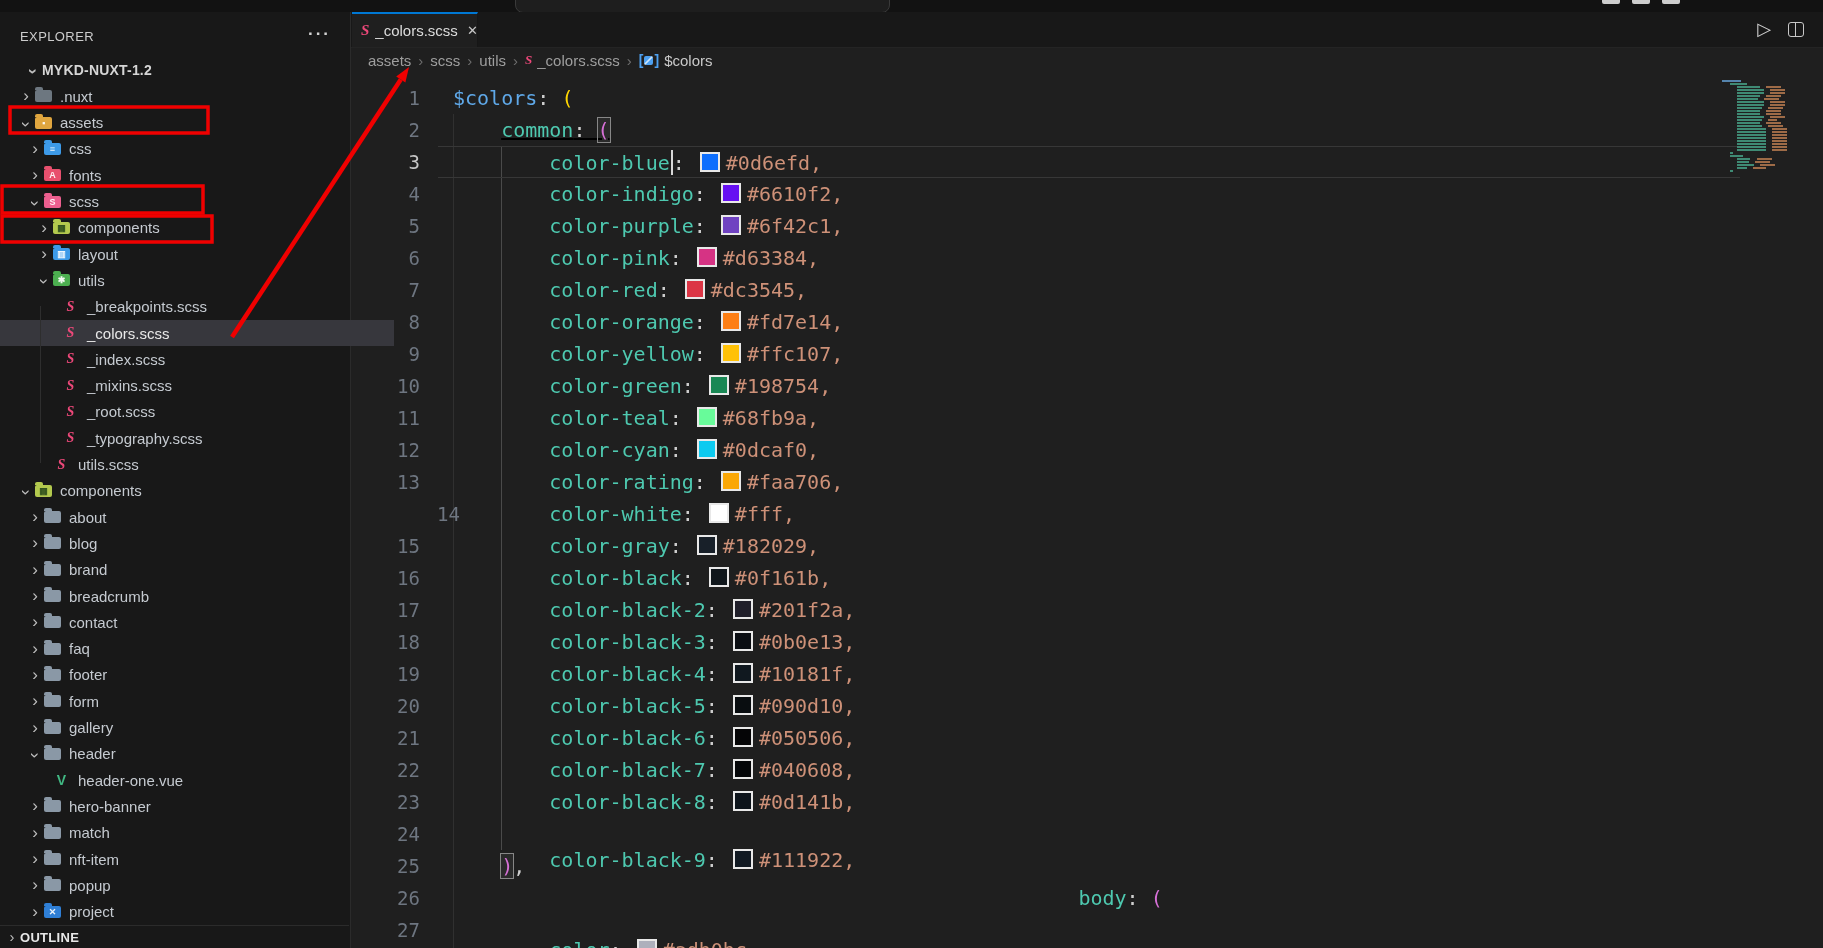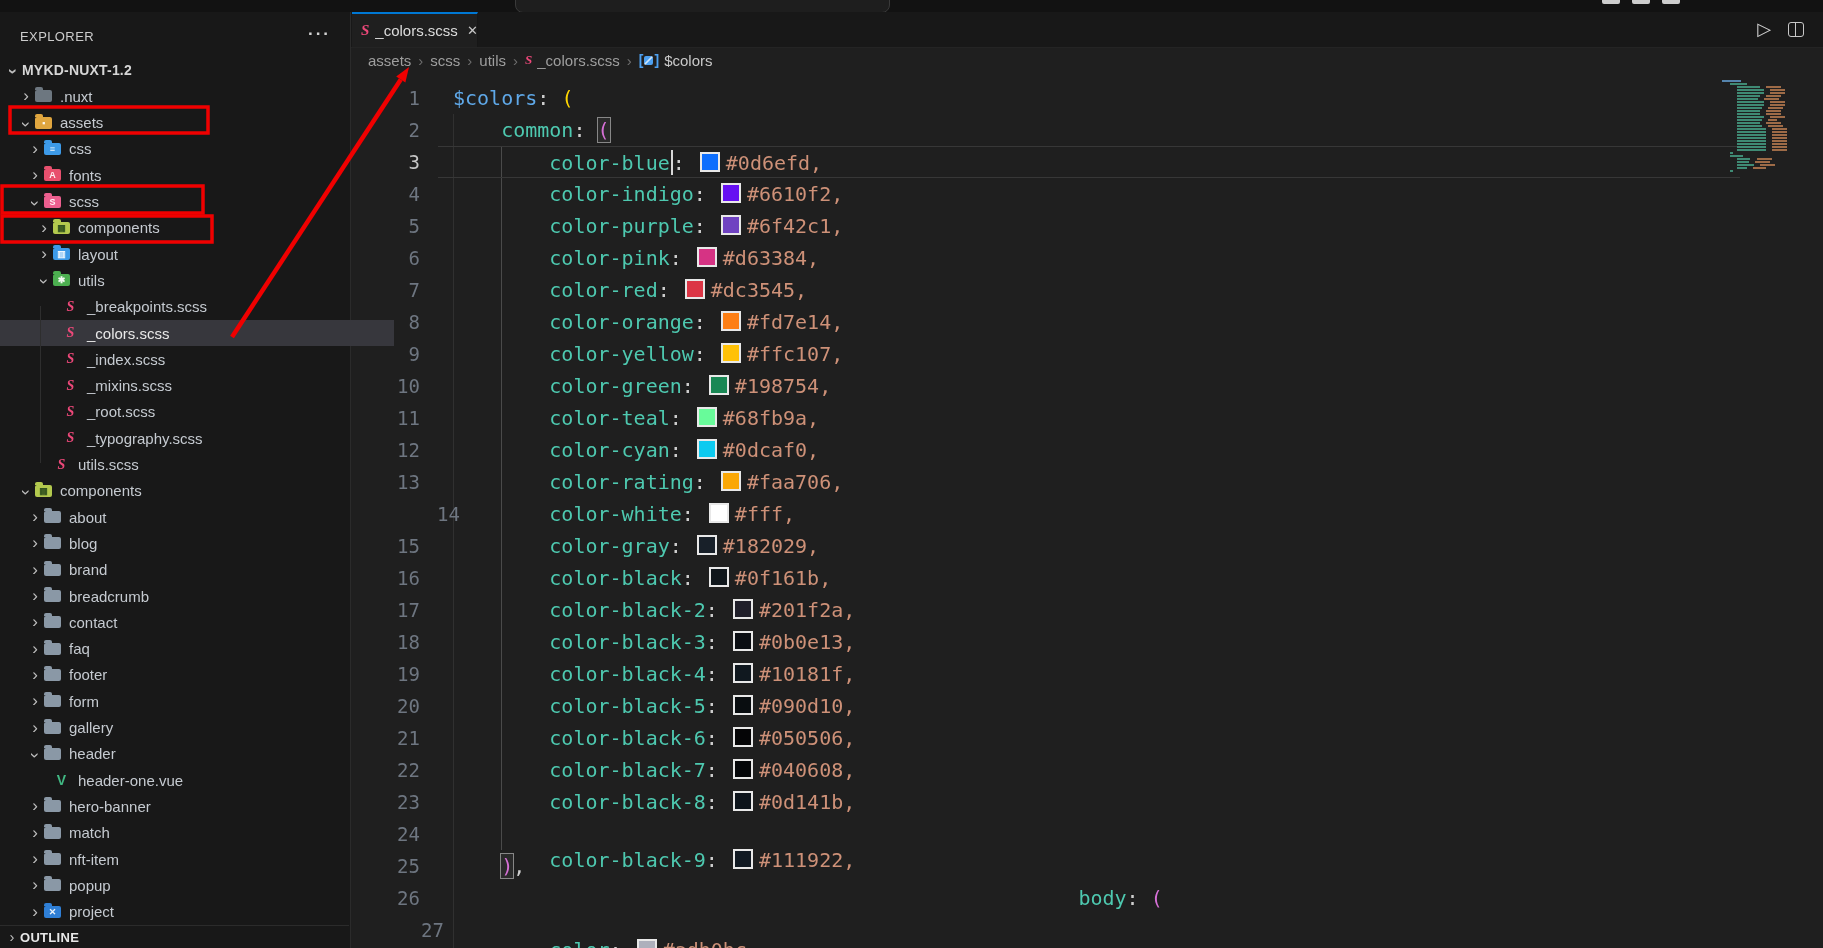--- a/index.html
+++ b/index.html
@@ -83,21 +83,21 @@
         <span class="winbtn" style="left: 1602px;"></span>
         <span class="winbtn" style="left: 1632px;"></span>
         <span class="winbtn" style="left: 1662px;"></span>
       </div>
   </div>
 
   <div id="sidebar" class="abs">
     <div id="sb-title">EXPLORER</div>
     <div id="sb-dots">···</div>
     <div id="tree">
-        <div class="trow root" style="top: 45px; padding-left: 4px;">
+        <div class="trow root" style="top: 45px; padding-left: 24px;">
           <span class="chev exp">›</span>
           <span>MYKD-NUXT-1.2</span>
         </div>
         <div class="trow" style="top: 71.3px; padding-left: 17px;">
           <span class="chev">›</span>
           <span class="fold" style="background: rgb(109, 119, 128);"></span>
           <span>.nuxt</span>
         </div>
         <div class="trow" style="top: 97.6px; padding-left: 17px;">
           <span class="chev exp">›</span>
@@ -317,21 +317,21 @@
         <span>$colors</span>
       </span>
     </div>
 
   <div id="code">
       <div class="iguide abs" style="left: 453px; top: 114px; height: 834px; background: rgb(48, 48, 48);"></div>
       <div class="iguide abs" style="left: 501px; top: 146px; height: 704px; background: rgb(74, 74, 74);"></div>
       <div class="lnum" style="top: 82px;">1</div>
       <div class="cline" style="top: 82px; padding-left: 15px;"><span class="t-var">$colors</span><span class="t-punct">: </span><span class="t-p1">(</span></div>
       <div class="lnum" style="top: 114px;">2</div>
-      <div class="cline" style="top: 114px; padding-left: 63.16px;"><span class="t-key">common</span><span class="t-punct">: </span><span class="t-p2m">(</span></div>
+      <div class="cline" style="top: 114px; padding-left: 63.16px; text-decoration: underline;"><span class="t-key">common</span><span class="t-punct">: </span><span class="t-p2m">(</span></div>
       <div class="lnum cur" style="top: 146px;">3</div>
       <div class="cline cur" style="top: 146px; padding-left: 111.32px;"><span class="t-key">color-blue</span><span class="caret"></span><span class="t-punct">: </span><span class="swatch" style="background: rgb(13, 110, 253);"></span><span class="t-val">#0d6efd,</span></div>
       <div class="lnum" style="top: 178px;">4</div>
       <div class="cline" style="top: 178px; padding-left: 111.32px;"><span class="t-key">color-indigo</span><span class="t-punct">: </span><span class="swatch" style="background: rgb(102, 16, 242);"></span><span class="t-val">#6610f2,</span></div>
       <div class="lnum" style="top: 210px;">5</div>
       <div class="cline" style="top: 210px; padding-left: 111.32px;"><span class="t-key">color-purple</span><span class="t-punct">: </span><span class="swatch" style="background: rgb(111, 66, 193);"></span><span class="t-val">#6f42c1,</span></div>
       <div class="lnum" style="top: 242px;">6</div>
       <div class="cline" style="top: 242px; padding-left: 111.32px;"><span class="t-key">color-pink</span><span class="t-punct">: </span><span class="swatch" style="background: rgb(214, 51, 132);"></span><span class="t-val">#d63384,</span></div>
       <div class="lnum" style="top: 274px;">7</div>
       <div class="cline" style="top: 274px; padding-left: 111.32px;"><span class="t-key">color-red</span><span class="t-punct">: </span><span class="swatch" style="background: rgb(220, 53, 69);"></span><span class="t-val">#dc3545,</span></div>
@@ -366,21 +366,21 @@
       <div class="lnum" style="top: 754px;">22</div>
       <div class="cline" style="top: 754px; padding-left: 111.32px;"><span class="t-key">color-black-7</span><span class="t-punct">: </span><span class="swatch" style="background: rgb(4, 6, 8);"></span><span class="t-val">#040608,</span></div>
       <div class="lnum" style="top: 786px;">23</div>
       <div class="cline" style="top: 786px; padding-left: 111.32px;"><span class="t-key">color-black-8</span><span class="t-punct">: </span><span class="swatch" style="background: rgb(13, 20, 27);"></span><span class="t-val">#0d141b,</span></div>
       <div class="lnum" style="top: 818px;">24</div>
       <div class="cline" style="top: 844px; padding-left: 111.32px;"><span class="t-key">color-black-9</span><span class="t-punct">: </span><span class="swatch" style="background: rgb(17, 25, 34);"></span><span class="t-val">#111922,</span></div>
       <div class="lnum" style="top: 850px;">25</div>
       <div class="cline" style="top: 850px; padding-left: 63.16px;"><span class="t-p2m">)</span><span class="t-punct">,</span></div>
       <div class="lnum" style="top: 882px;">26</div>
       <div class="cline" style="top: 882px; padding-left: 63.16px; text-align: center;"><span class="t-key">body</span><span class="t-punct">: </span><span class="t-p2">(</span></div>
-      <div class="lnum" style="top: 914px; margin-left: 24px;">27</div>
+      <div class="lnum" style="top: 914px;">27</div>
       <div class="cline" style="top: 934px; padding-left: 111.32px;"><span class="t-key">color</span><span class="t-punct">: </span><span class="swatch" style="background: rgb(173, 176, 188);"></span><span class="t-val">#adb0bc,</span></div>
     </div>
 
   <div id="minimap">
       <span class="mbar" style="left: 1722px; top: 80px; width: 19px; background: rgb(85, 132, 173);"></span>
       <span class="mbar" style="left: 1729.6px; top: 83px; width: 17.1px; background: rgb(63, 138, 116);"></span>
       <span class="mbar" style="left: 1737.2px; top: 86px; width: 22.8px; background: rgb(63, 138, 116);"></span>
       <span class="mbar" style="left: 1766px; top: 86px; width: 15.2px; background: rgb(158, 107, 71);"></span>
       <span class="mbar" style="left: 1737.2px; top: 89px; width: 26.6px; background: rgb(63, 138, 116);"></span>
       <span class="mbar" style="left: 1769.8px; top: 89px; width: 15.2px; background: rgb(158, 107, 71);"></span>

